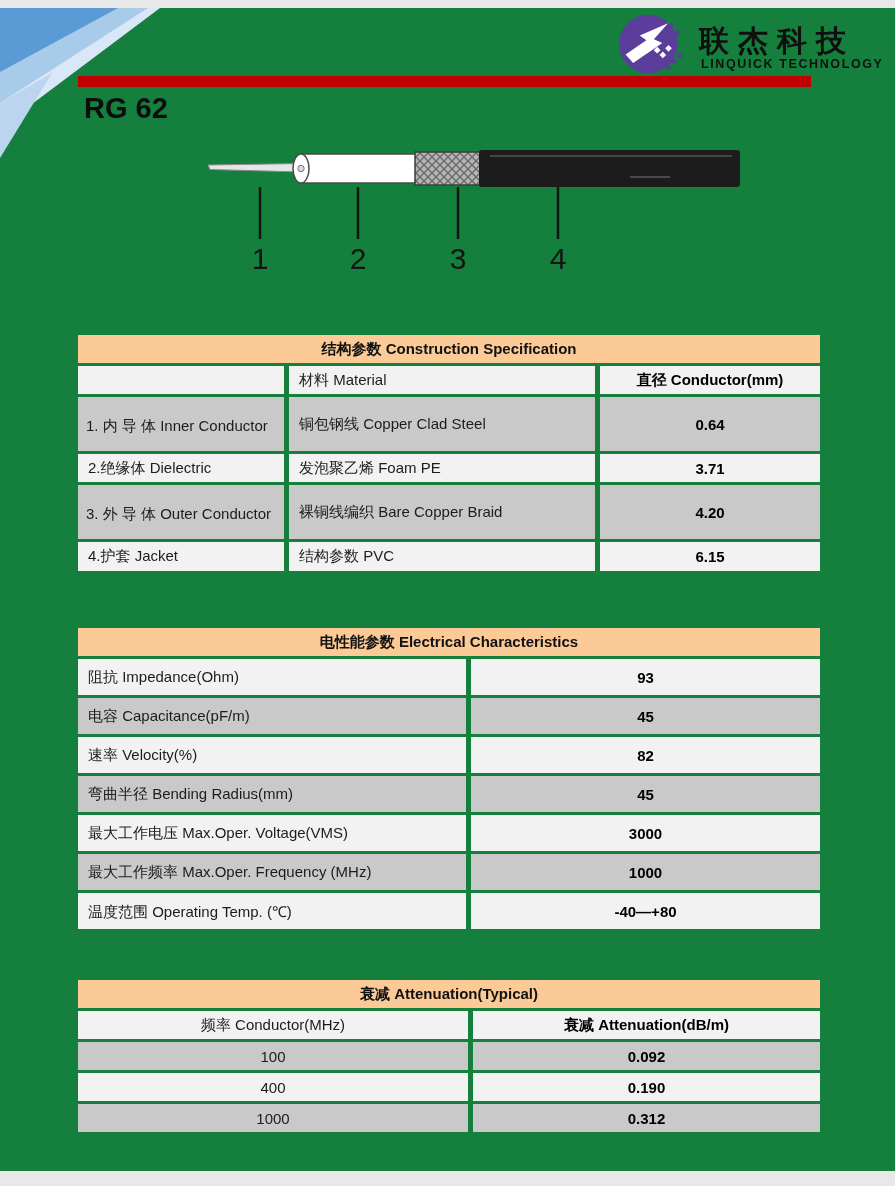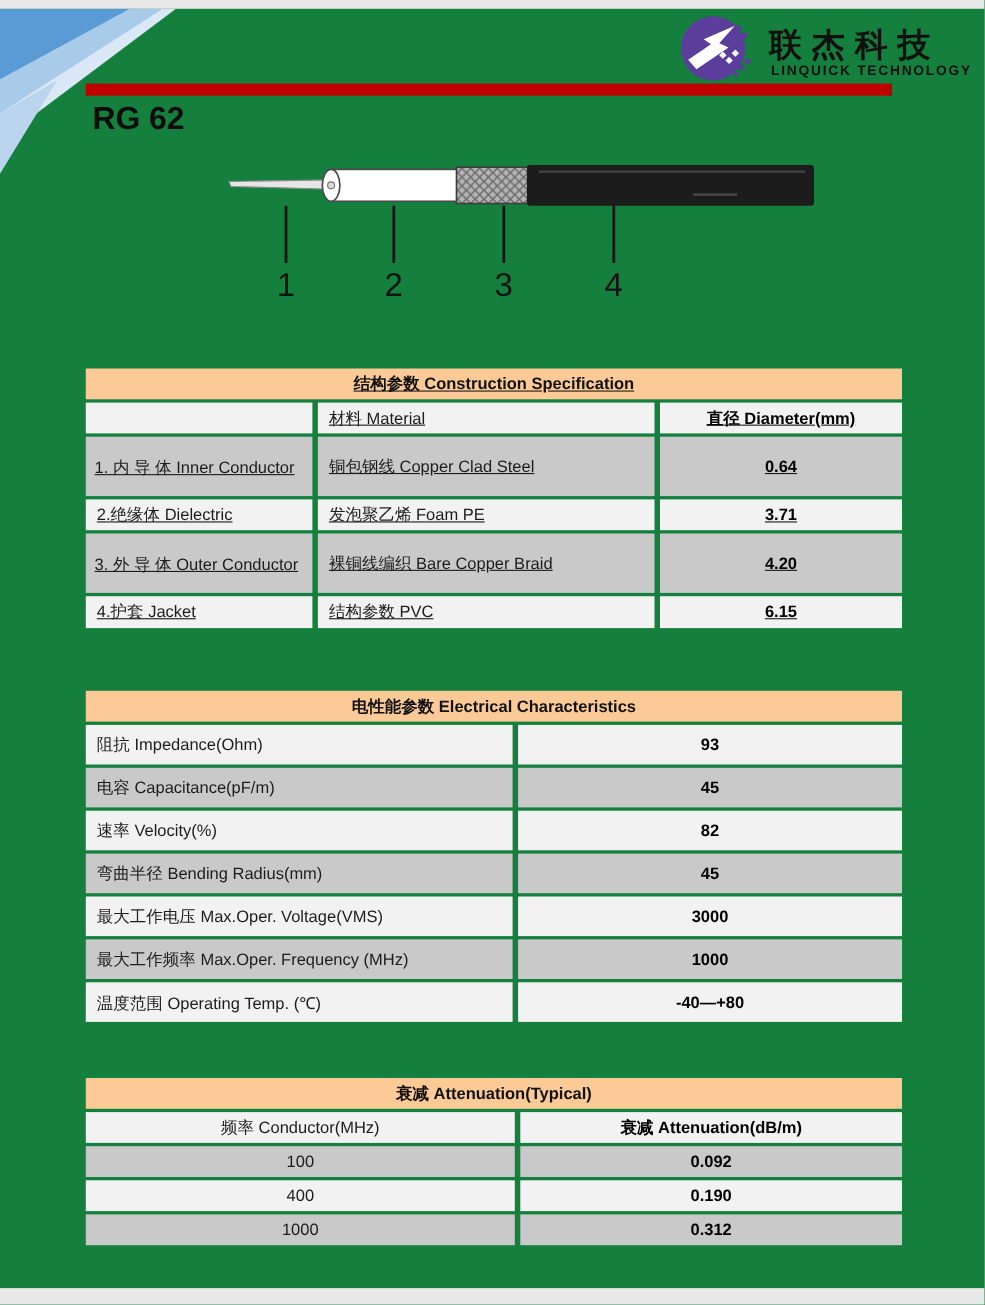--- a/index.html
+++ b/index.html
@@ -33,21 +33,21 @@
   .trow { display:flex; column-gap:5px; margin-bottom:3px; }
   .cell { display:flex; align-items:center; font-size:15px; color:#1c1c1c; }
   .cell.light { background:#F2F2F2; }
   .cell.dark  { background:#C9C9C9; }
   .cell.ctr { justify-content:center; text-align:center; }
   .cell.val { justify-content:center; font-weight:bold; color:#000; }
   .cell.bold { font-weight:bold; color:#000; }
   .cell.lpad { padding-left:10px; padding-right:8px; }
   .cell.just { display:block; text-align:justify; padding:18px 8px 0 8px; line-height:21px; }
   
-  .construction { top:327px;text-decoration:underline; }
+  .construction { top:327px; }
   .construction .c1 { width:206px; }
   .construction .c2 { width:306px; }
   .construction .c3 { flex:1; }
   .construction .h28 { height:28px; }
   .construction .h54 { height:54px; }
   .construction .h29 { height:29px; }
   
   .electrical { top:620px; }
   .electrical .c1 { width:388px; height:36px; }
   .electrical .c2 { flex:1; height:36px; }
@@ -115,21 +115,21 @@
     <text x="158" y="128" font-size="30" fill="#141414" text-anchor="middle">2</text>
     <text x="258" y="128" font-size="30" fill="#141414" text-anchor="middle">3</text>
     <text x="358" y="128" font-size="30" fill="#141414" text-anchor="middle">4</text>
   </svg>
 
   <div class="tbl construction">
     <div class="tbl-title">结构参数 Construction Specification</div>
     <div class="trow">
       <div class="cell c1 light h28 lpad"></div>
       <div class="cell c2 light h28 lpad">材料 Material</div>
-      <div class="cell c3 light h28 ctr bold">直径 Diameter(mm)</div>
+      <div class="cell c3 light h28 ctr bold">直径 Conductor(mm)</div>
     </div>
     <div class="trow">
       <div class="cell c1 dark h54 just">1. 内 导 体 Inner Conductor</div>
       <div class="cell c2 dark h54 lpad">铜包钢线 Copper Clad Steel</div>
       <div class="cell c3 dark h54 val">0.64</div>
     </div>
     <div class="trow">
       <div class="cell c1 light h28 lpad">2.绝缘体 Dielectric</div>
       <div class="cell c2 light h28 lpad">发泡聚乙烯 Foam PE</div>
       <div class="cell c3 light h28 val">3.71</div>

